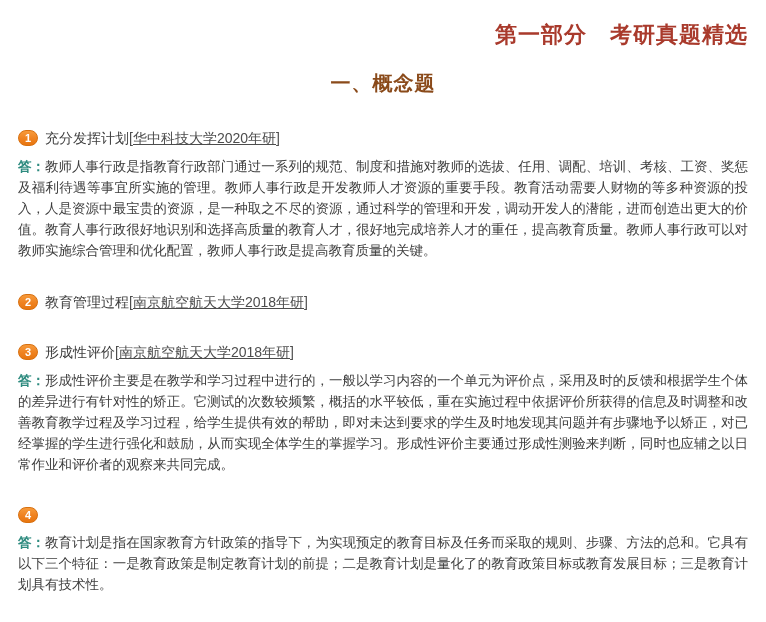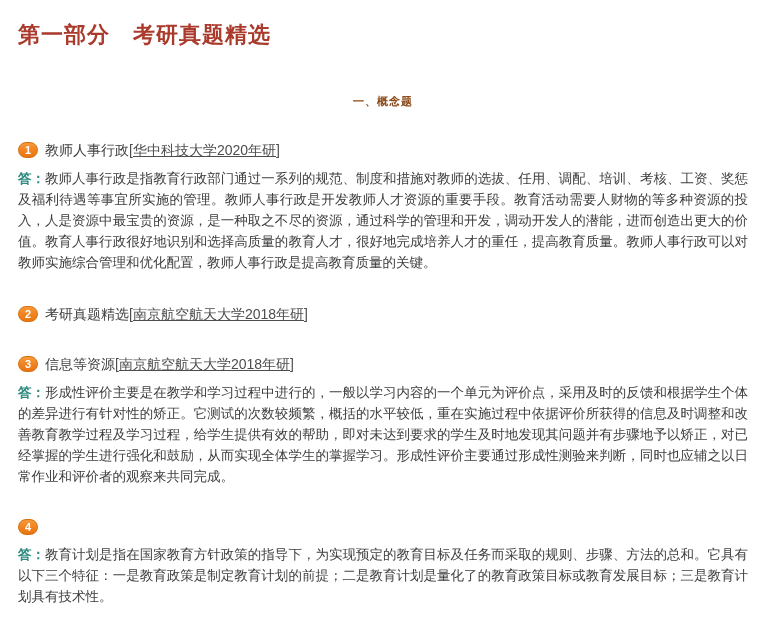--- a/index.html
+++ b/index.html
@@ -14,30 +14,30 @@
     font-family: "Liberation Sans", "DejaVu Sans", sans-serif;
     color: var(--body-text, #3d3d3d);
   }
   .page {
     box-sizing: border-box;
     width: 766px;
     padding: 14px 18px 10px 18px;
   }
   .part-title {
     margin: 6px 0 6px 0;
-    text-align: left;
+    text-align: right;
     font-size: 22px;
     font-weight: bold;
     letter-spacing: 1px;
     color: var(--title-red, #a93a2c);
   }
   .section-title {
-    margin: 44px 0 0 0;
+    margin: 20px 0 0 0;
     text-align: center;
-    font-size: 11px;
+    font-size: 20px;
     font-weight: bold;
     letter-spacing: 1px;
     color: var(--subtitle-brown, #8a4a1a);
   }
   .question {
     margin-top: 32px;
   }
   .q-header {
     display: flex;
     align-items: center;
@@ -84,36 +84,36 @@
 <body>
 
 <div class="page">
 
   <h1 class="part-title">第一部分　考研真题精选</h1>
   <h2 class="section-title">一、概念题</h2>
 
   <section class="question">
     <div class="q-header">
       <span class="badge">1</span>
-      <span><span class="q-title">教师人事行政</span><span class="q-source">[华中科技大学2020年研]</span></span>
+      <span><span class="q-title">充分发挥计划</span><span class="q-source">[华中科技大学2020年研]</span></span>
     </div>
     <p class="answer"><span class="answer-label">答：</span><span>教师人事行政是指教育行政部门通过一系列的规范、制度和措施对教师的选拔、任用、调配、培训、考核、工资、奖惩及福利待遇等事宜所实施的管理。教师人事行政是开发教师人才资源的重要手段。教育活动需要人财物的等多种资源的投入，人是资源中最宝贵的资源，是一种取之不尽的资源，通过科学的管理和开发，调动开发人的潜能，进而创造出更大的价值。教育人事行政很好地识别和选择高质量的教育人才，很好地完成培养人才的重任，提高教育质量。教师人事行政可以对教师实施综合管理和优化配置，教师人事行政是提高教育质量的关键。</span></p>
   </section>
 
   <section class="question">
     <div class="q-header">
       <span class="badge">2</span>
-      <span><span class="q-title">考研真题精选</span><span class="q-source">[南京航空航天大学2018年研]</span></span>
+      <span><span class="q-title">教育管理过程</span><span class="q-source">[南京航空航天大学2018年研]</span></span>
     </div>
   </section>
 
   <section class="question">
     <div class="q-header">
       <span class="badge">3</span>
-      <span><span class="q-title">信息等资源</span><span class="q-source">[南京航空航天大学2018年研]</span></span>
+      <span><span class="q-title">形成性评价</span><span class="q-source">[南京航空航天大学2018年研]</span></span>
     </div>
     <p class="answer"><span class="answer-label">答：</span><span>形成性评价主要是在教学和学习过程中进行的，一般以学习内容的一个单元为评价点，采用及时的反馈和根据学生个体的差异进行有针对性的矫正。它测试的次数较频繁，概括的水平较低，重在实施过程中依据评价所获得的信息及时调整和改善教育教学过程及学习过程，给学生提供有效的帮助，即对未达到要求的学生及时地发现其问题并有步骤地予以矫正，对已经掌握的学生进行强化和鼓励，从而实现全体学生的掌握学习。形成性评价主要通过形成性测验来判断，同时也应辅之以日常作业和评价者的观察来共同完成。</span></p>
   </section>
 
   <section class="question">
     <div class="q-header">
       <span class="badge">4</span>
     </div>
     <p class="answer"><span class="answer-label">答：</span><span>教育计划是指在国家教育方针政策的指导下，为实现预定的教育目标及任务而采取的规则、步骤、方法的总和。它具有以下三个特征：一是教育政策是制定教育计划的前提；二是教育计划是量化了的教育政策目标或教育发展目标；三是教育计划具有技术性。</span></p>
   </section>

